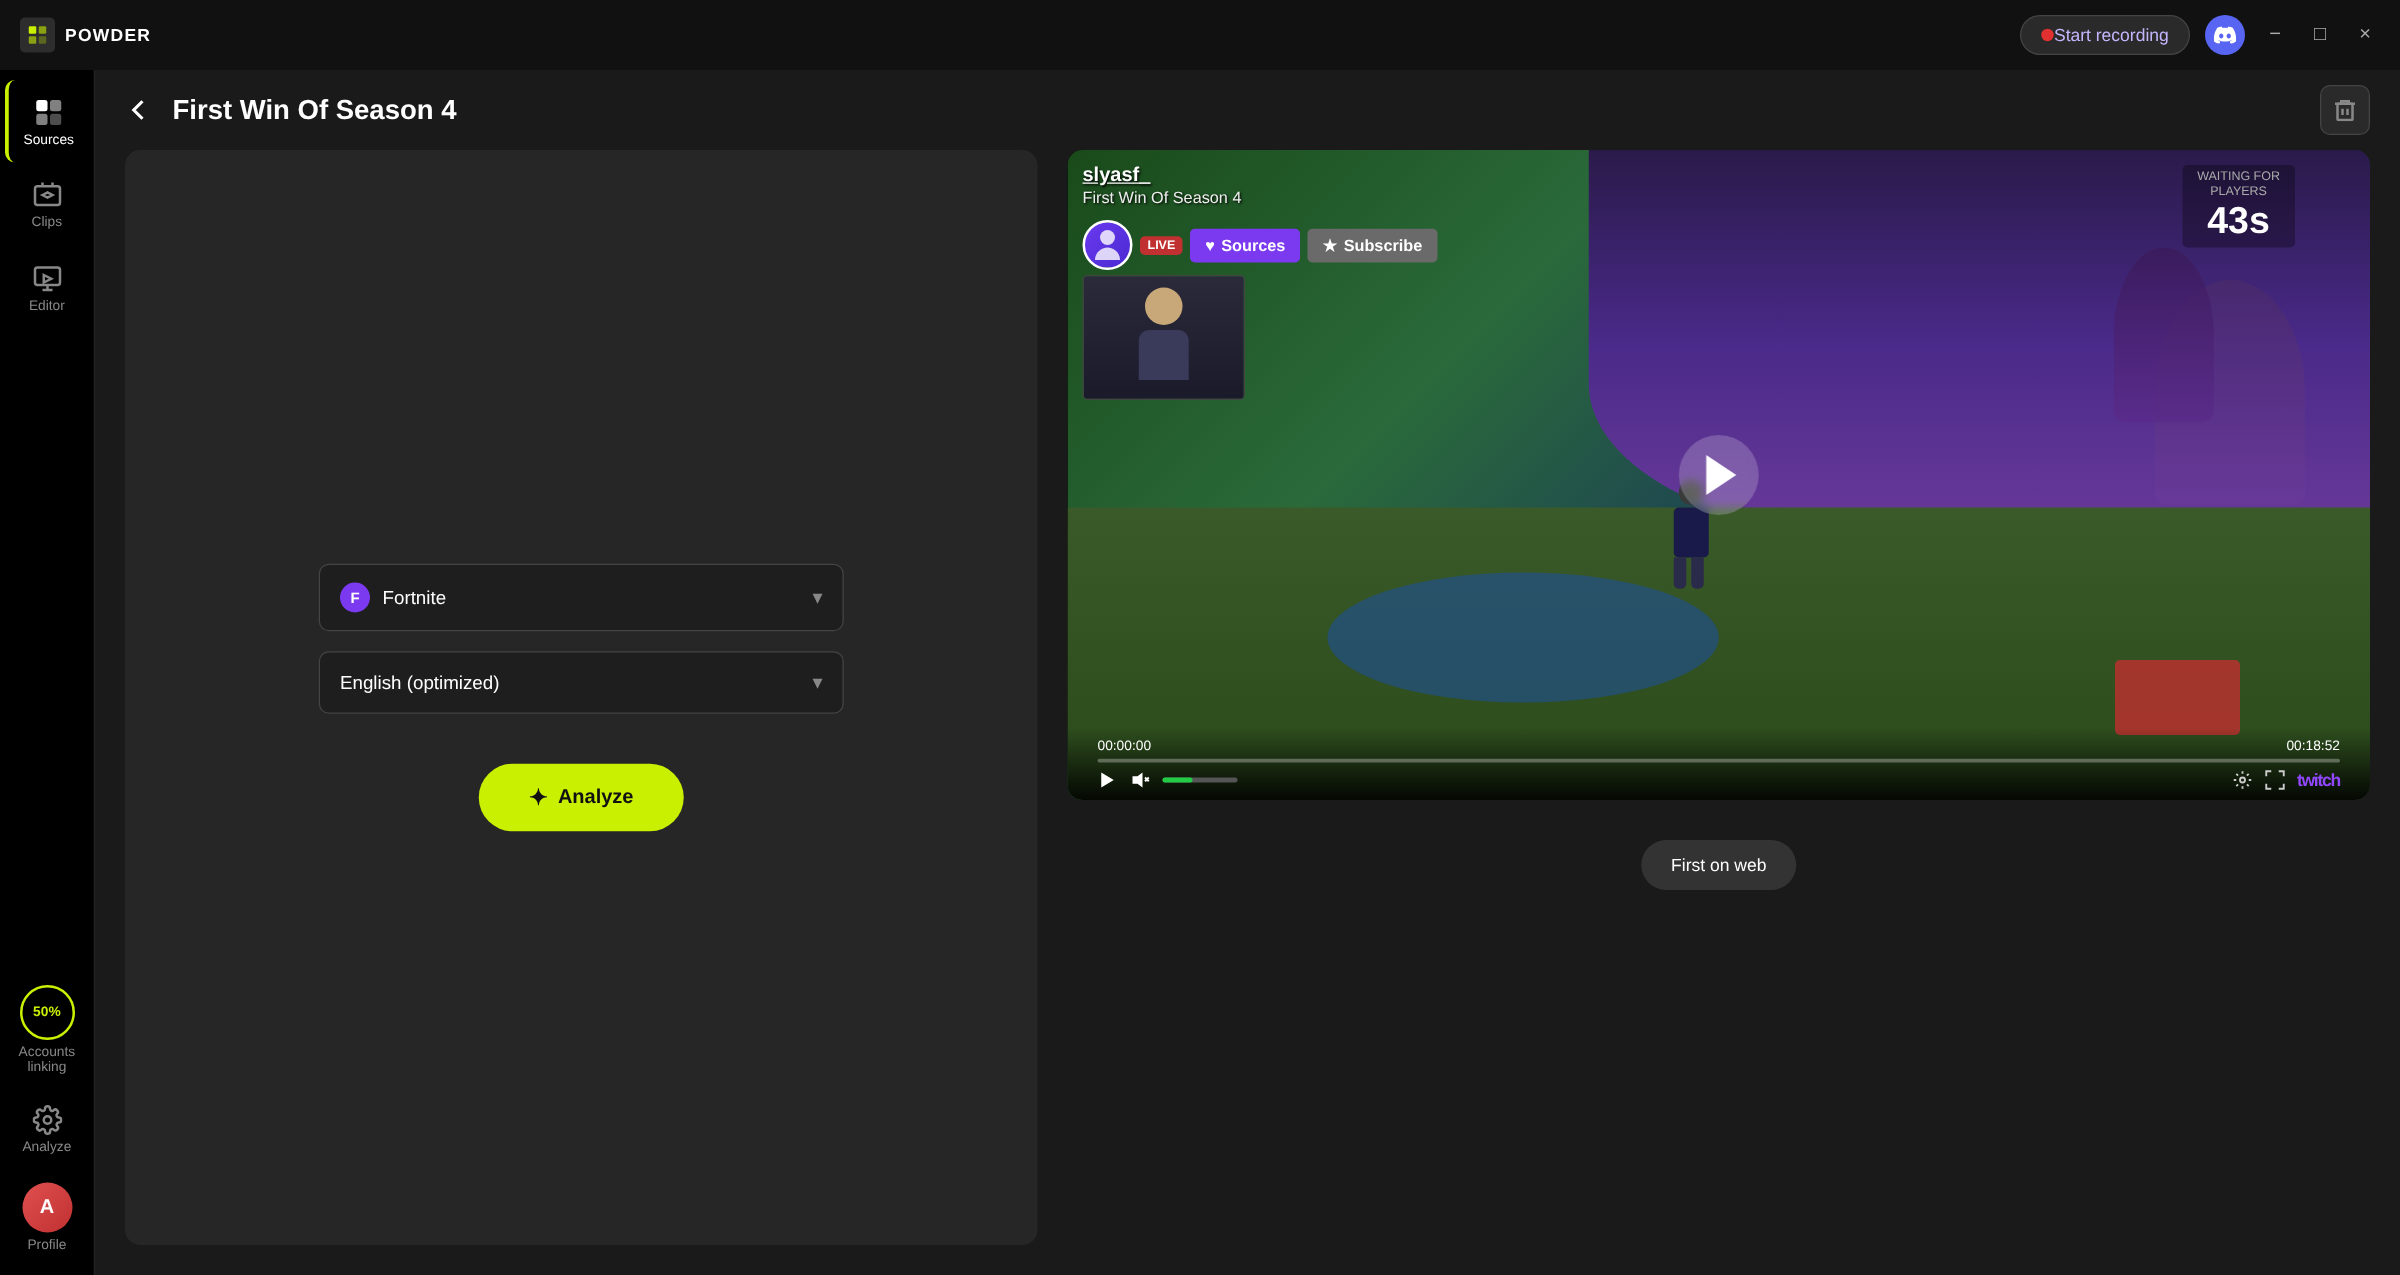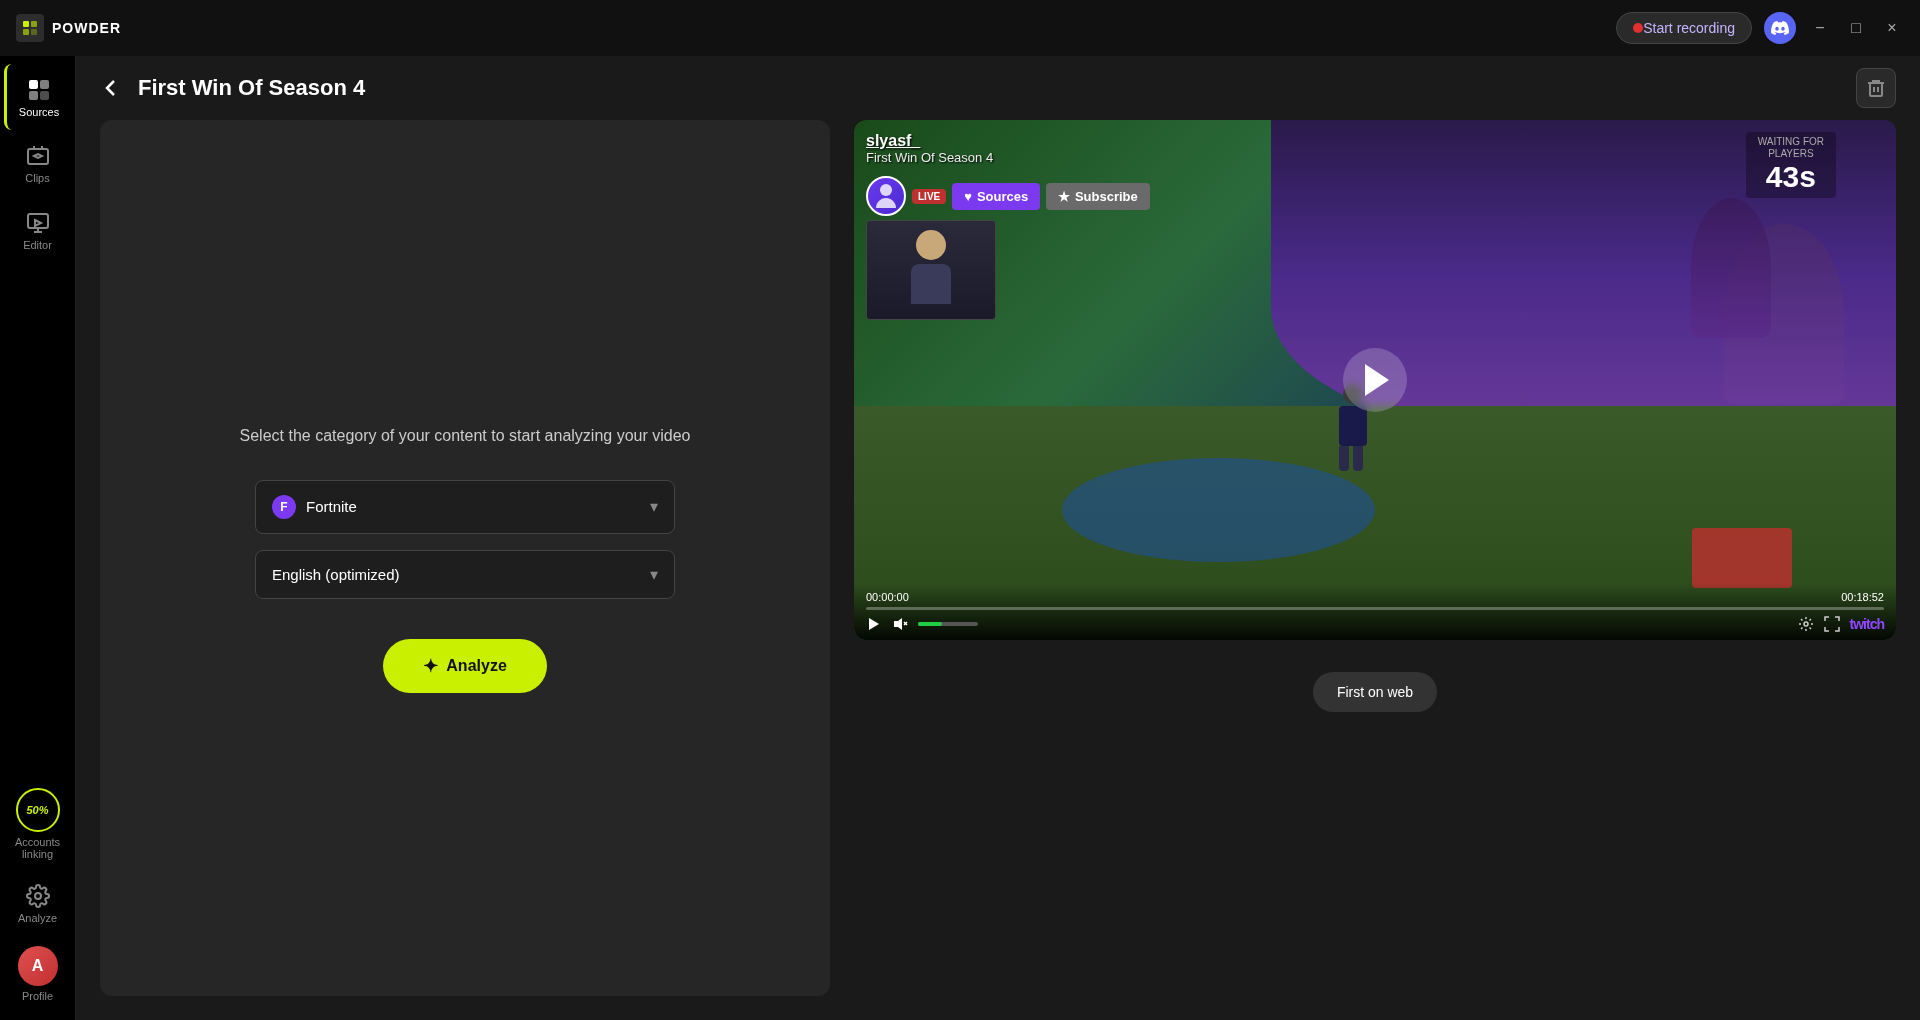--- a/index.html
+++ b/index.html
@@ -150,21 +150,20 @@
       height: 44px;
       border-radius: 50%;
       border: 2px solid #c8f000;
       display: flex;
       align-items: center;
       justify-content: center;
       font-size: 11px;
       font-weight: 700;
       color: #c8f000;
       position: relative;
-      font-style: italic;
     }
     .sidebar-circle-label {
       font-size: 11px;
       color: #888;
       text-align: center;
       margin-top: 4px;
     }
     .accounts-item {
       display: flex;
       flex-direction: column;
@@ -568,21 +567,21 @@
       margin-left: 4px;
     }
 
     
     .video-controls {
       position: absolute;
       bottom: 0;
       left: 0;
       right: 0;
       background: linear-gradient(0deg, rgba(0,0,0,0.9) 0%, transparent 100%);
-      padding: 8px 12px 8px;
+      padding: 8px 24px 8px;
       z-index: 20;
     }
     .progress-bar-container {
       width: 100%;
       height: 3px;
       background: rgba(255,255,255,0.3);
       border-radius: 2px;
       margin-bottom: 6px;
       cursor: pointer;
     }
@@ -766,22 +765,20 @@
           <rect x="3" y="4" width="12" height="13" rx="1"></rect>
           <line x1="7" y1="8" x2="7" y2="13"></line>
           <line x1="11" y1="8" x2="11" y2="13"></line>
         </svg>
       </button>
     </div>
 
     <div class="two-col">
 
       <div class="left-panel">
-        <p class="analyze-description">Select the category of your content to start
-analyzing your video</p>
 
         <div class="dropdown-container">
           <div class="dropdown">
             <div class="dropdown-left">
               <div class="fortnite-icon">
                 <span>F</span>
               </div>
               <span>Fortnite</span>
             </div>
             <span class="chevron-down">▾</span>

